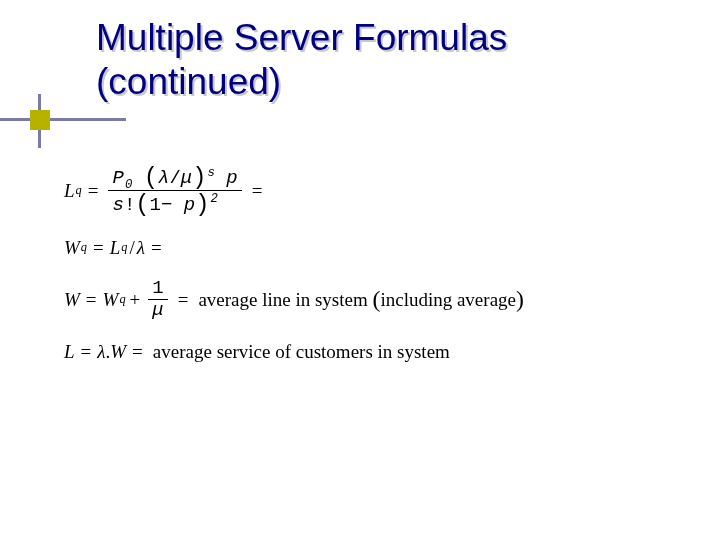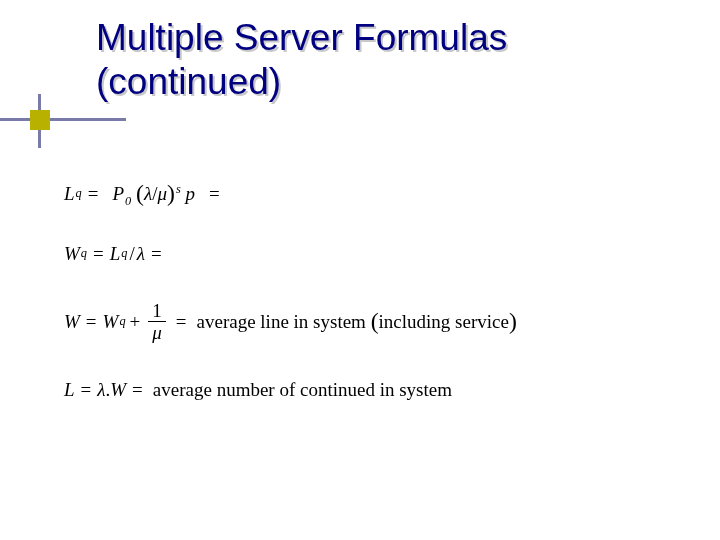--- a/index.html
+++ b/index.html
@@ -80,21 +80,22 @@
     line-height: 0;
     margin-left: 1px;
   }
   .eq {
     margin: 0 6px;
   }
   .frac {
     display: inline-block;
     vertical-align: middle;
     text-align: left;
-    margin: 16px 4px;
+    margin: 0 4px;
+    font-family: Liberation Mono, monospace;
   }
   .frac .num {
     display: block;
     padding: 0 4px 1px 4px;
   }
   .frac .den {
     display: block;
     border-top: 1px solid #000;
     padding: 1px 4px 0 4px;
   }
@@ -132,20 +133,23 @@
     <div class="row">
       <span class="lhs-var">L</span>
         <span class="sub">q</span>
       <span class="eq">=</span>
       <span class="frac">
         <span class="num">
           <span class="lhs-var">P</span><span class="sub">0</span>
           <span class="paren">(</span><span class="lhs-var">λ</span><span>/</span><span class="lhs-var">μ</span><span class="paren">)</span><span class="sup">s</span>
           <span class="lhs-var">p</span>
         </span>
+        <span class="den">
+          <span class="lhs-var">s</span><span>!</span><span class="paren">(</span><span>1</span><span>−</span> <span class="lhs-var">p</span><span class="paren">)</span><span class="sup">2</span>
+        </span>
       </span>
       <span class="eq">=</span>
     </div>
 
     <div class="row">
       <span class="lhs-var">W</span>
         <span class="sub">q</span>
       <span class="eq">=</span>
       <span class="lhs-var">L</span>
         <span class="sub">q</span>
@@ -159,28 +163,28 @@
       <span class="eq">=</span>
       <span class="lhs-var">W</span>
         <span class="sub">q</span>
       <span style="margin:0 4px;">+</span>
       <span class="frac">
         <span class="num">1</span>
         <span class="den"><span class="lhs-var">μ</span></span>
       </span>
       <span class="eq">=</span>
       <span class="desc">
-        <span>average line in system </span><span class="paren">(</span><span>including service</span><span class="paren">)</span>
+        <span>average line in system </span><span class="paren">(</span><span>including average</span><span class="paren">)</span>
       </span>
     </div>
 
     <div class="row">
       <span class="lhs-var">L</span>
       <span class="eq">=</span>
       <span class="lhs-var">λ</span>
         <span>.</span>
         <span class="lhs-var">W</span>
       <span class="eq">=</span>
-      <span class="desc">average number of continued in system</span>
+      <span class="desc">average service of customers in system</span>
     </div>
 
   </div>
 </div>
 
 </body></html>

